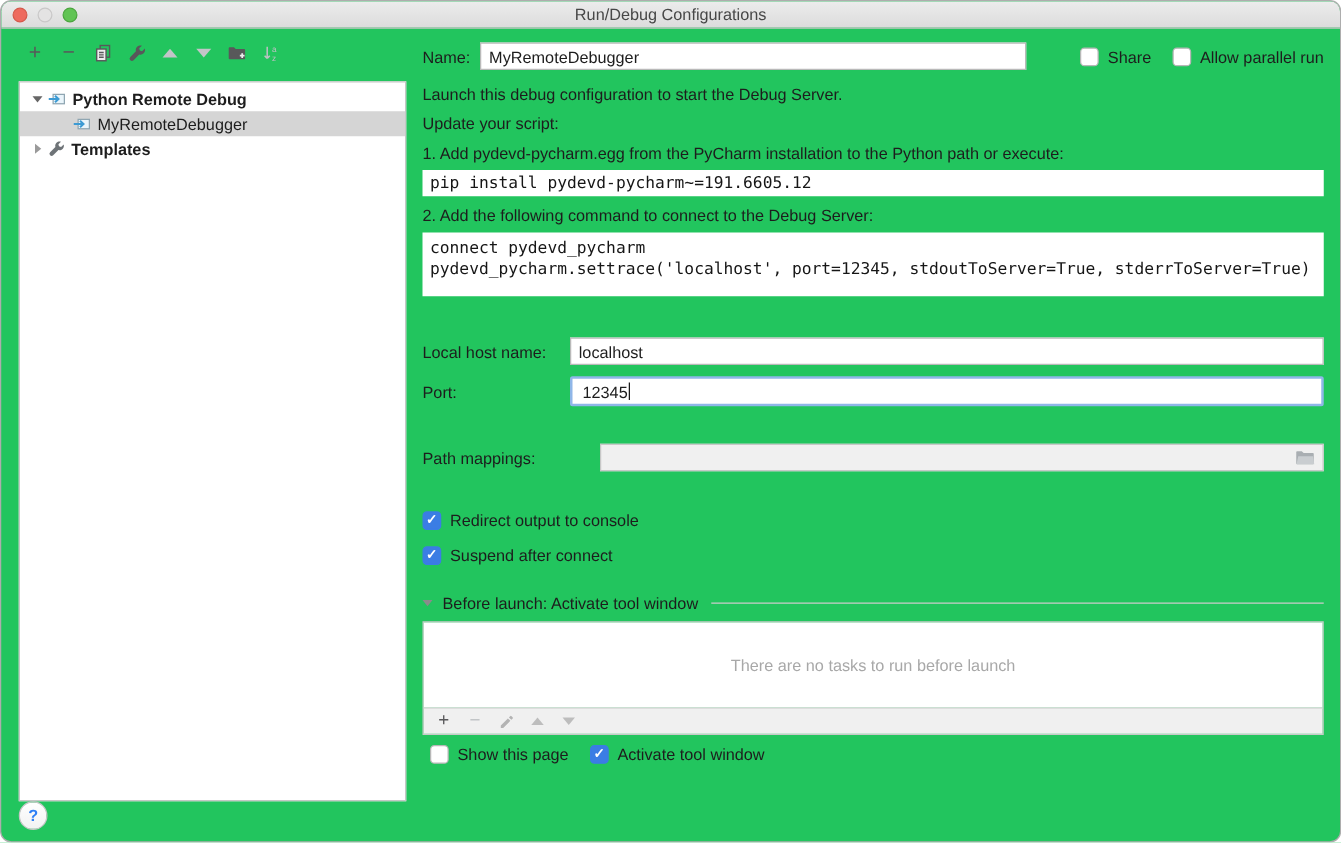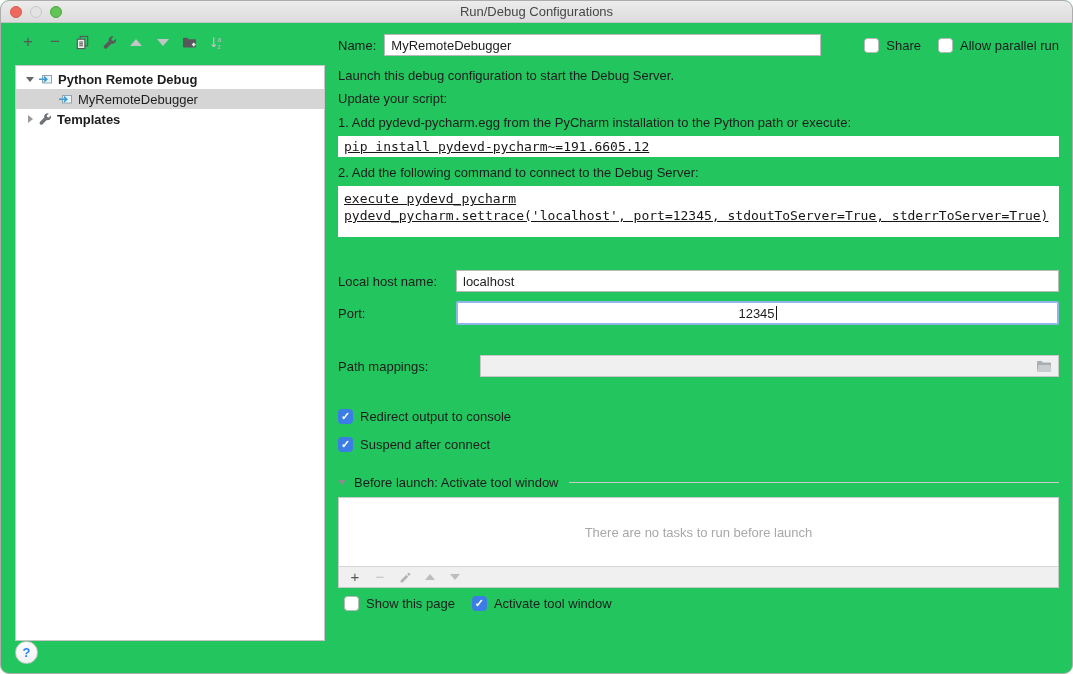--- a/index.html
+++ b/index.html
@@ -66,28 +66,28 @@
   .cb-label { margin-left:7px; }
   .share-group { margin-left:auto; display:flex; }
   .gap16 { width:17px; }
   .para { line-height:16px; }
   .mt-intro1 { margin-top:12px; }
   .mt-intro2 { margin-top:7px; }
   .mt-step   { margin-top:8px; }
   .codeblock {
     margin-top:5px; background:#FFFFFF; width:100%;
     font-family:"DejaVu Sans Mono", monospace; font-size:13px; line-height:17px;
-    padding:2px 6px; color:#161616;text-decoration:underline;
+    padding:2px 6px; color:#161616;
   }
   .codeblock.tall { padding:4px 6px 13px 6px; }
   .form-row { display:flex; align-items:center; margin-top:9px; }
   .form-row.first { margin-top:33px; }
   .form-label { width:118px; flex:none; }
   .form-field { flex:1; }
-  .textfield.focused { border:2px solid #8FB6E8; border-radius:2px; height:24px; padding:0 18px;justify-content:center; }
+  .textfield.focused { border:2px solid #8FB6E8; border-radius:2px; height:24px; padding:0 8px; }
   .caret { display:inline-block; width:1px; height:14px; background:#1a1a1a; margin-left:1px; }
   .path-row { margin-top:30px;gap:24px; }
   .textfield.disabled { background:#F0F0F0; border-color:#C7C7C7; justify-content:flex-end; }
   .check-row { display:flex; align-items:center; }
   .mt-redirect { margin-top:32px; }
   .mt-suspend  { margin-top:13px; }
   .before-launch { display:flex; align-items:center; margin-top:23px;justify-content:space-between; }
   .bl-label { margin-left:8px; margin-right:10px; white-space:nowrap; }
   .bl-rule { flex:1; height:1px; background:#CBCBCB; }
   .tasks-outer { margin-top:7px; border:1px solid #C9C9C9; }
@@ -233,21 +233,21 @@
     <div class="para mt-intro2">Update your script:</div>
     <div class="para mt-step">1. Add pydevd-pycharm.egg from the PyCharm installation to the Python path or execute:</div>
 
     <div class="codeblock">
       <span>pip install pydevd-pycharm~=191.6605.12</span>
     </div>
 
     <div class="para mt-step">2. Add the following command to connect to the Debug Server:</div>
 
     <div class="codeblock tall">
-      <div>execute pydevd_pycharm</div>
+      <div>connect pydevd_pycharm</div>
       <div>pydevd_pycharm.settrace('localhost', port=12345, stdoutToServer=True, stderrToServer=True)</div>
     </div>
 
     <div class="form-row first">
       <span class="form-label">Local host name:</span>
       <div class="textfield form-field">
         <span>localhost</span>
       </div>
     </div>
 

